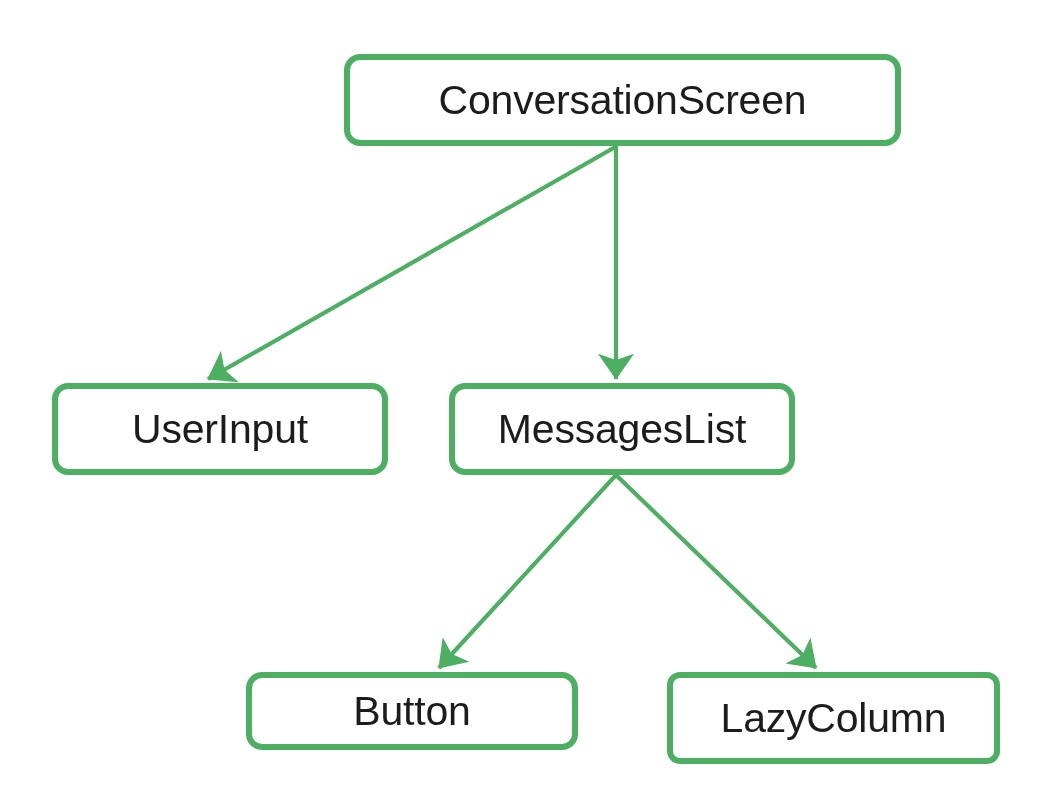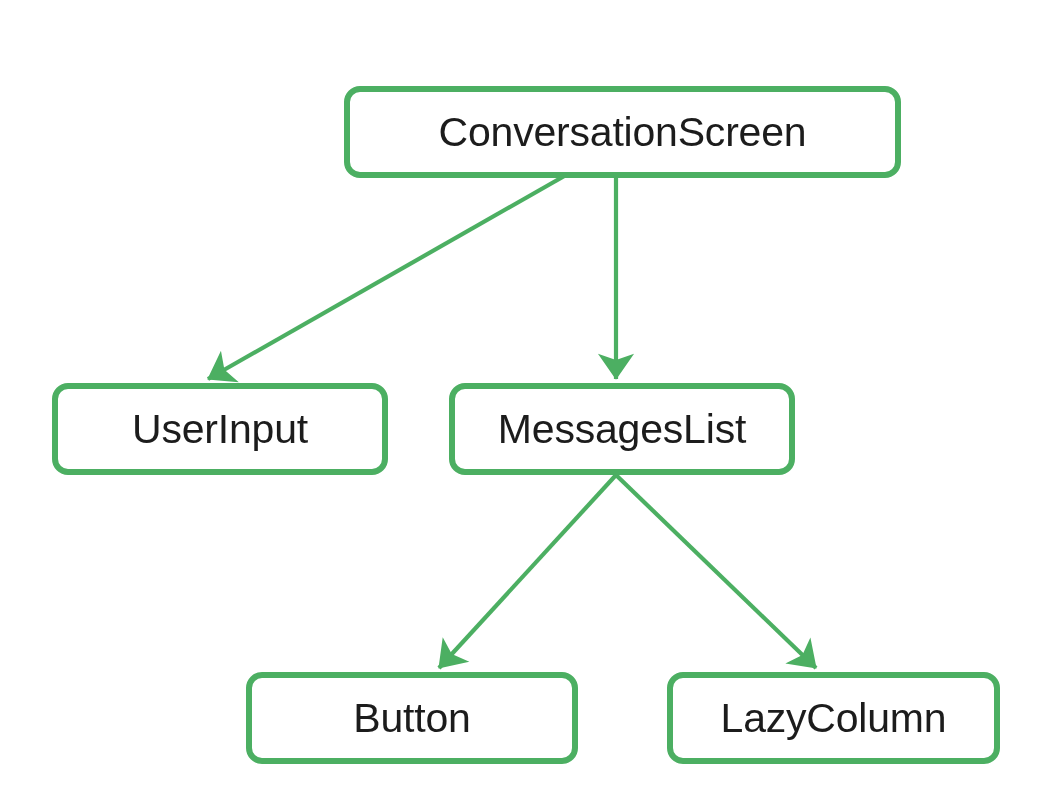--- a/index.html
+++ b/index.html
@@ -41,25 +41,25 @@
     font-family: "Liberation Sans", sans-serif;
     font-size: 41px;
     font-weight: 400;
     color: #1c1c1c;
     line-height: 1;
     letter-spacing: -0.2px;
     white-space: nowrap;
   }
 
   
-  #node-conversationscreen { left: 344px; top: 54px;  width: 557px; height: 92px; margin-top: 32px; }
+  #node-conversationscreen { left: 344px; top: 54px;  width: 557px; height: 92px; }
   #node-userinput          { left: 52px;  top: 383px; width: 336px; height: 92px; text-align: right; }
   #node-messageslist       { left: 449px; top: 383px; width: 346px; height: 92px; }
-  #node-button             { left: 246px; top: 672px; width: 332px; height: 92px; justify-content: center; }
-  #node-lazycolumn         { left: 667px; top: 672px; width: 333px; height: 92px; }
+  #node-button             { left: 246px; top: 672px; width: 332px; height: 78px; justify-content: center; }
+  #node-lazycolumn         { left: 667px; top: 672px; width: 333px; height: 92px; border-radius: 13px; }
 </style>
 </head>
 <body>
 
 <div id="canvas">
 
   <svg id="edges" viewBox="0 0 1040 802" width="1040" height="802" xmlns="http://www.w3.org/2000/svg">
     <defs>
       <marker id="arrowhead" markerWidth="7" markerHeight="9" refX="6.2" refY="4.5" orient="auto" markerUnits="strokeWidth">
         <path d="M 0.2 0.2 L 6.4 4.5 L 0.2 8.8 L 1.7 4.5 Z" fill="#4caf62"></path>

